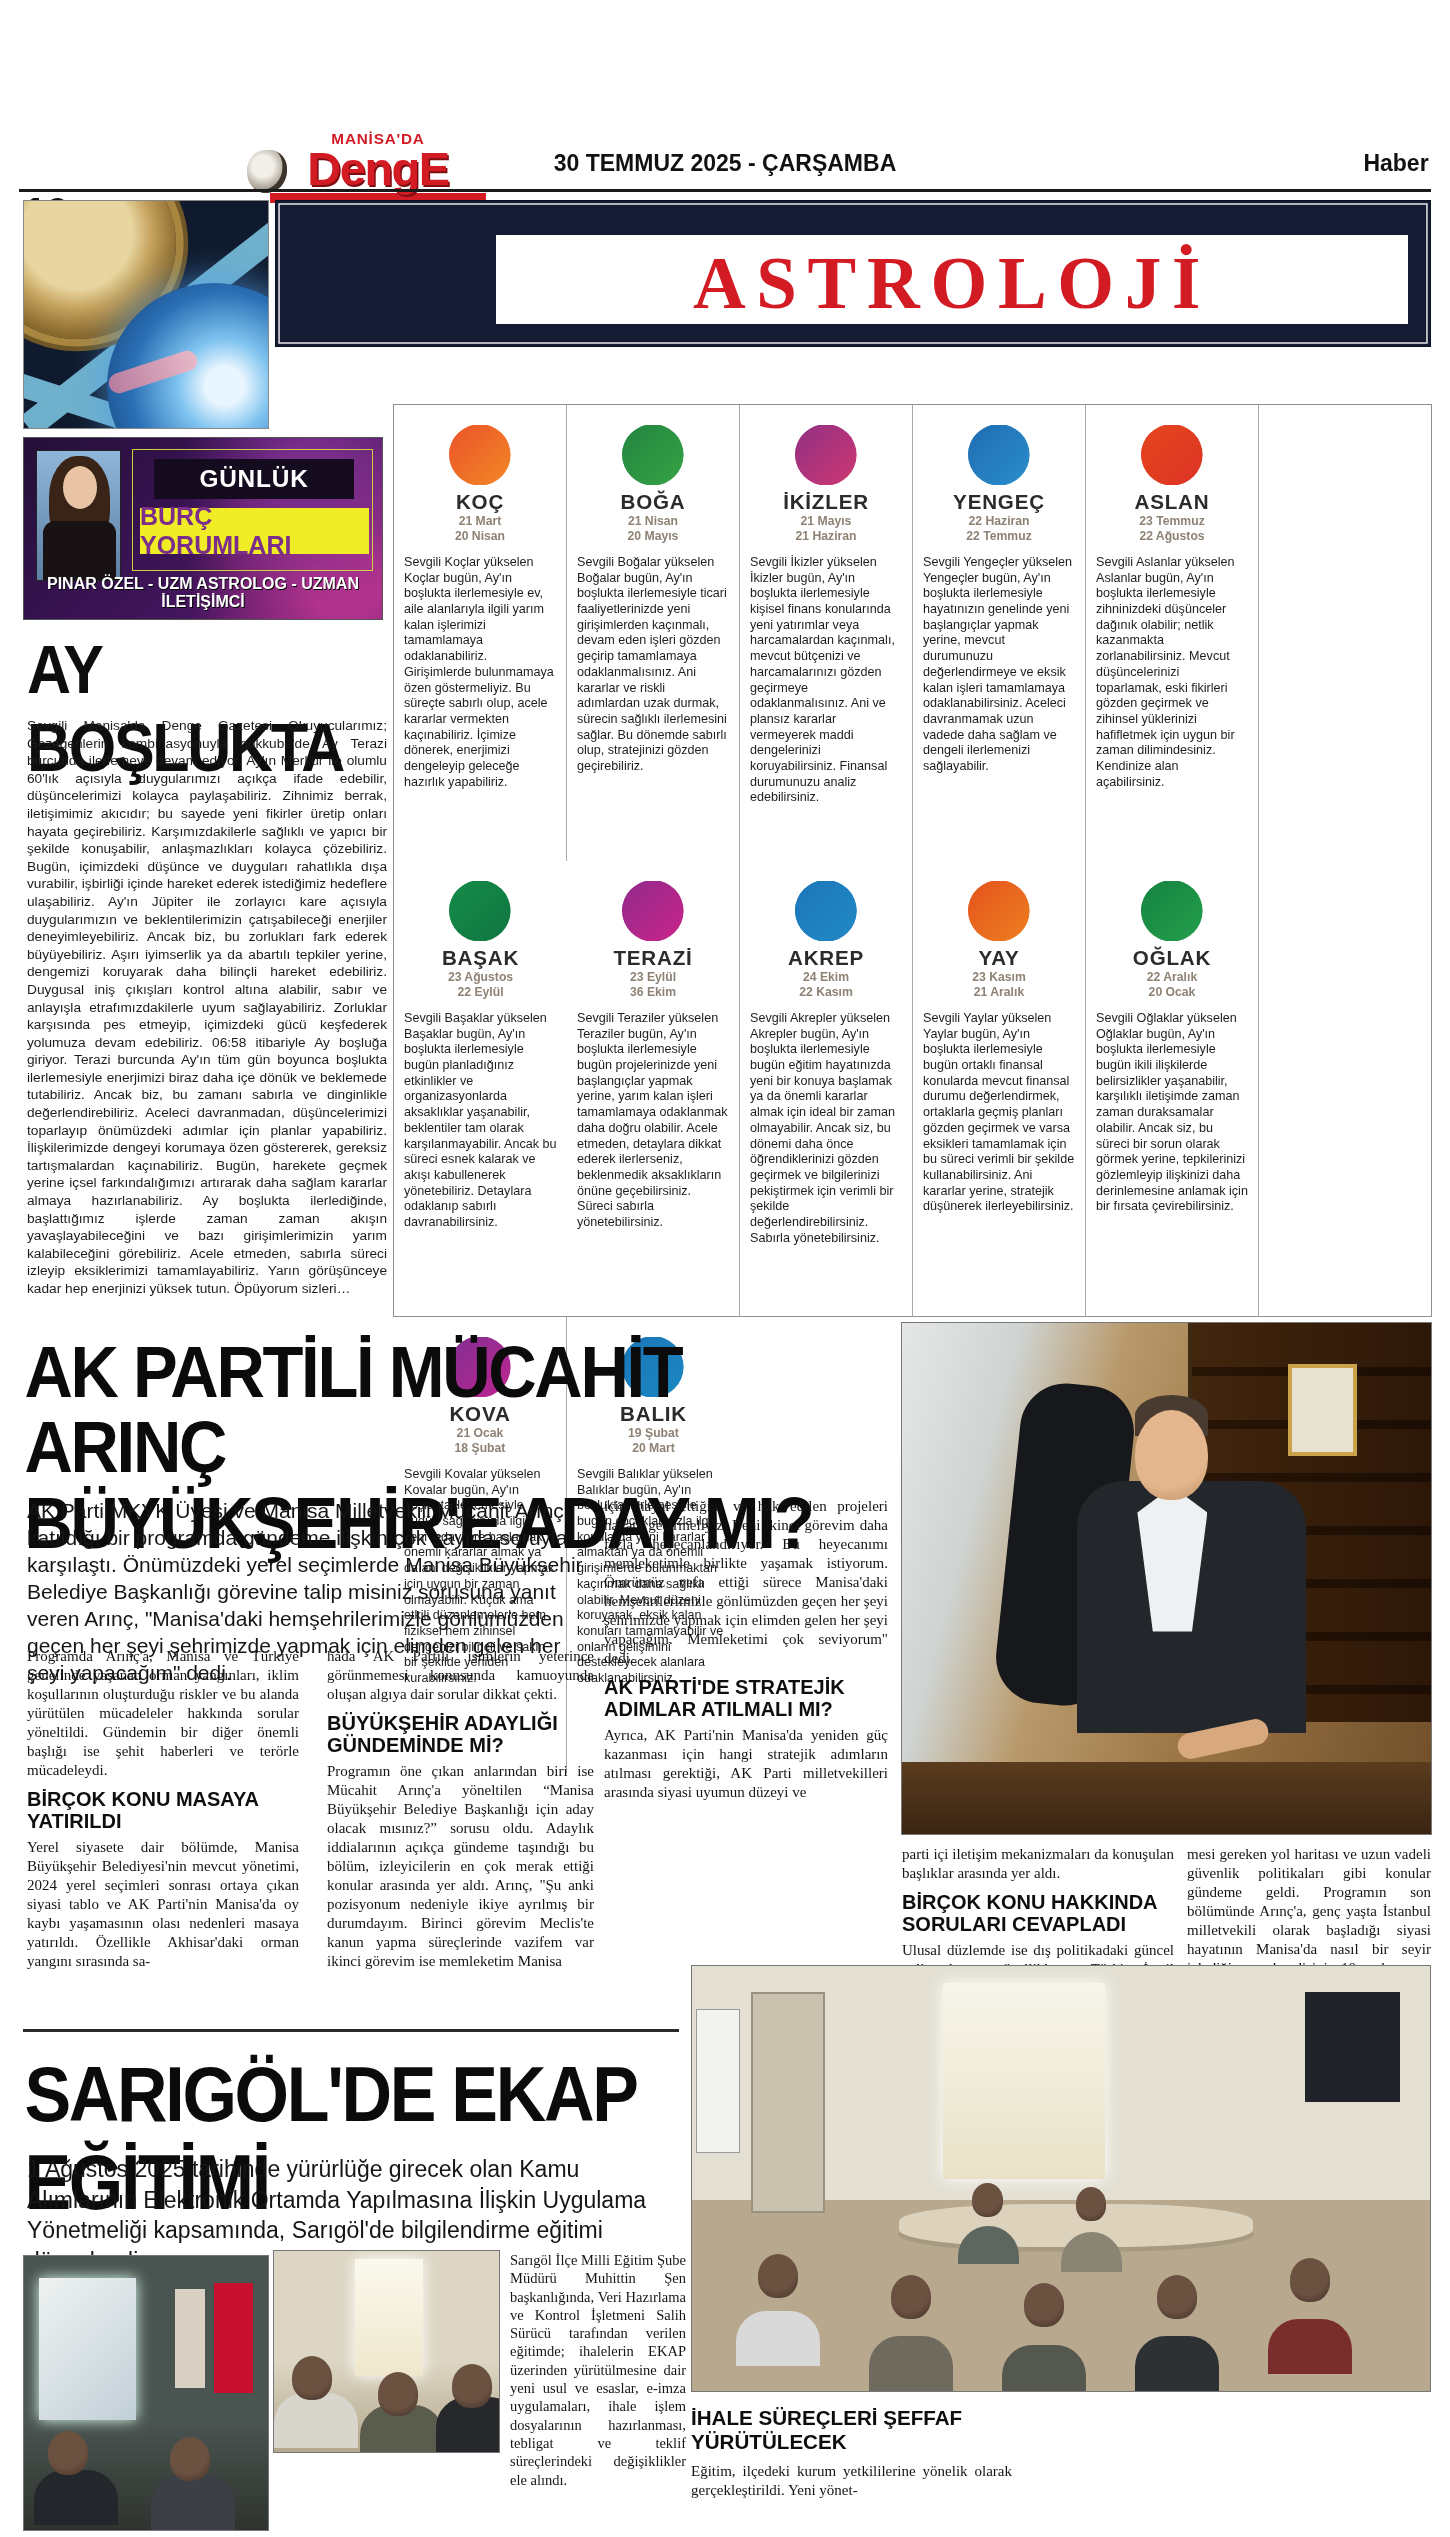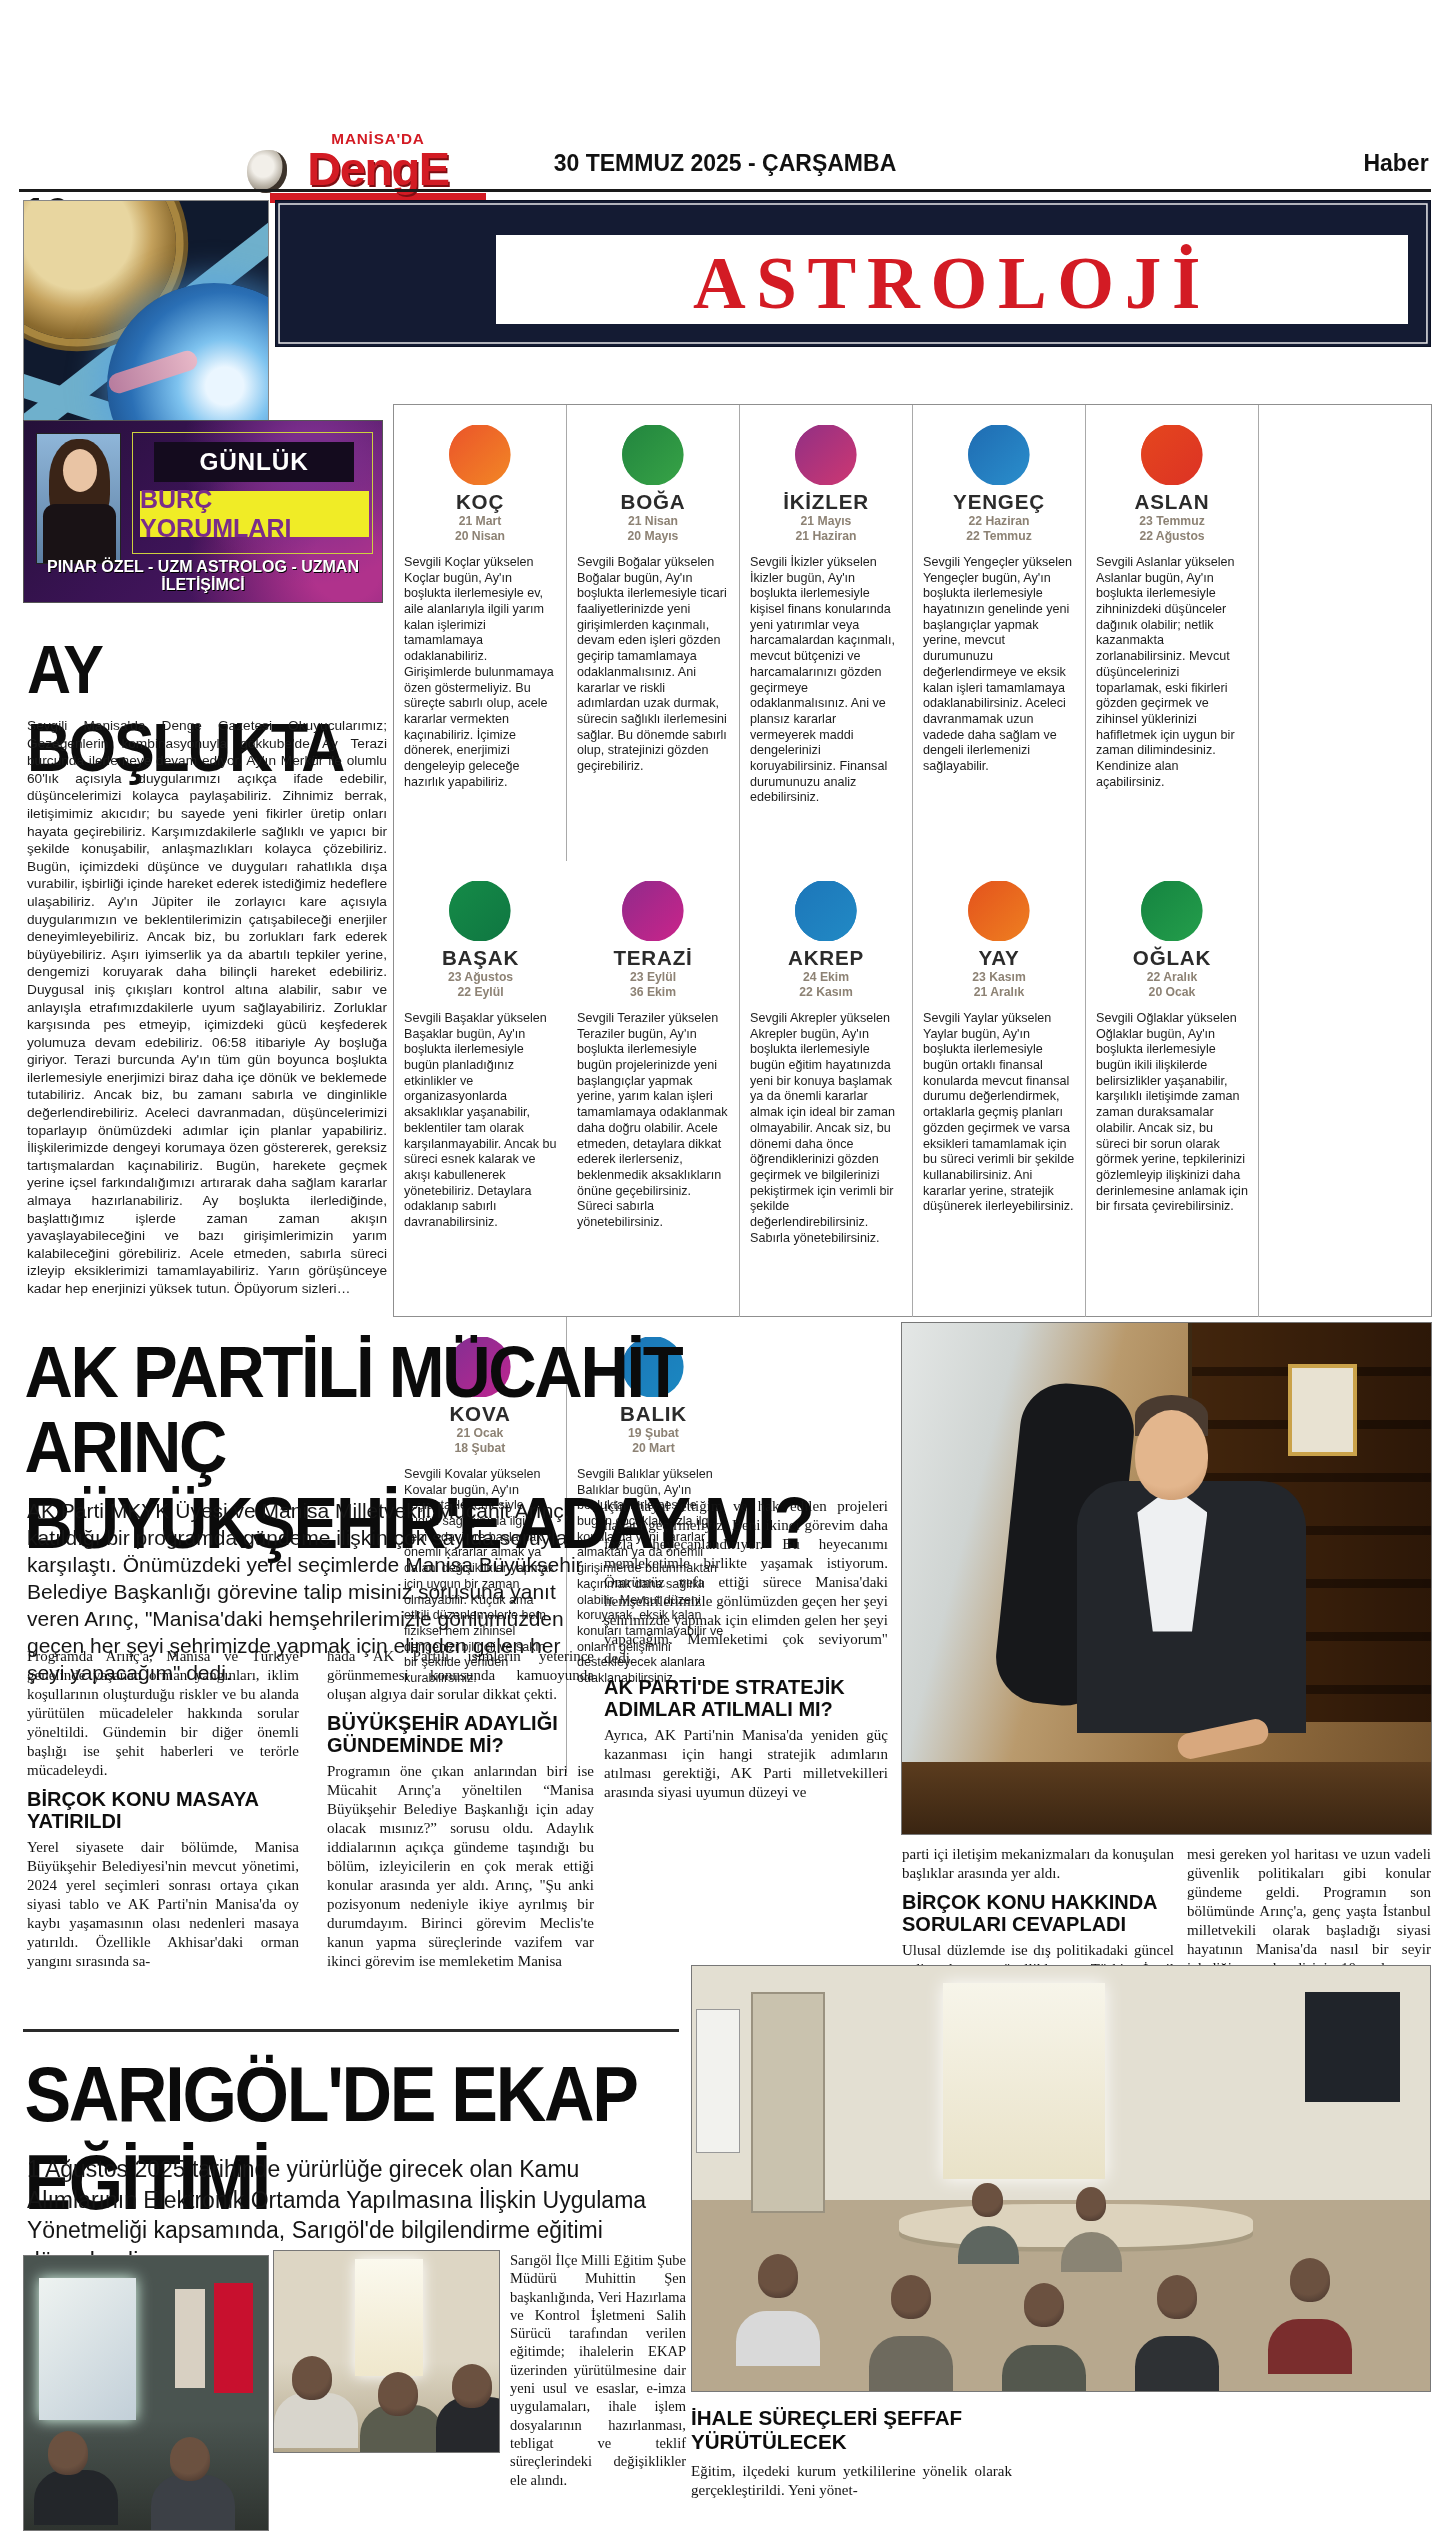--- a/index.html
+++ b/index.html
@@ -35,21 +35,21 @@
       background:linear-gradient(90deg,#b77c9e,#e8b9c8); transform:rotate(-18deg);}
 
   
   .banner { left:275px; top:200px; width:1156px; height:147px; background:#141b33; border:1.5px solid #0c1224;
             box-shadow:inset 0 0 0 2.3px #141b33, inset 0 0 0 3.8px #e8e8ea;}
   .banner-panel { position:absolute; left:220px; top:34px; width:912px; height:89px; background:#ffffff;
                   display:flex; align-items:center; justify-content:center;}
   .banner-title { font-size:73px; font-weight:800; color:#d31b24; letter-spacing:10.7px; font-family:"Liberation Serif", serif;margin-top:8px; }
 
   
-  .gbox { left:23px; top:420px; width:360px; height:183px; border:0.8px solid #555; overflow:hidden;
+  .gbox { left:23px; top:437px; width:360px; height:183px; border:0.8px solid #555; overflow:hidden;
           background:radial-gradient(circle at 80% 20%, #7a2e8c 0 8%, transparent 40%),
                      radial-gradient(circle at 90% 80%, #b0328c 0 10%, transparent 45%),
                      linear-gradient(135deg,#241038 0%, #3a1354 45%, #571a6e 100%);}
   .gphoto { position:absolute; left:12.2px; top:12.2px; width:85px; height:131px; background:linear-gradient(180deg,#8fb6d9 0%, #5d7fa3 100%); border:0.8px solid #222; overflow:hidden;}
   .gphoto .hair { position:absolute; left:12.2px; top:4.6px; width:61px; height:92px; border-radius:45% 45% 40% 40%; background:#3a2417;}
   .gphoto .face { position:absolute; left:26px; top:15.3px; width:34px; height:43px; border-radius:50%; background:#e9c4a4;}
   .gphoto .top  { position:absolute; left:6.1px; top:70px; width:73px; height:64px; border-radius:12.2px 12.2px 0 0; background:#191215;}
   .gframe { position:absolute; left:108px; top:10.7px; width:241px; height:122px; border:1.5px solid #cdd13e;}
   .glabel1 { position:absolute; left:130px; top:21.4px; width:200px; height:40px; background:#140b1e; color:#ffffff;
              font-size:24.4px; font-weight:800; display:flex; align-items:center; justify-content:center; letter-spacing:0.8px;}

